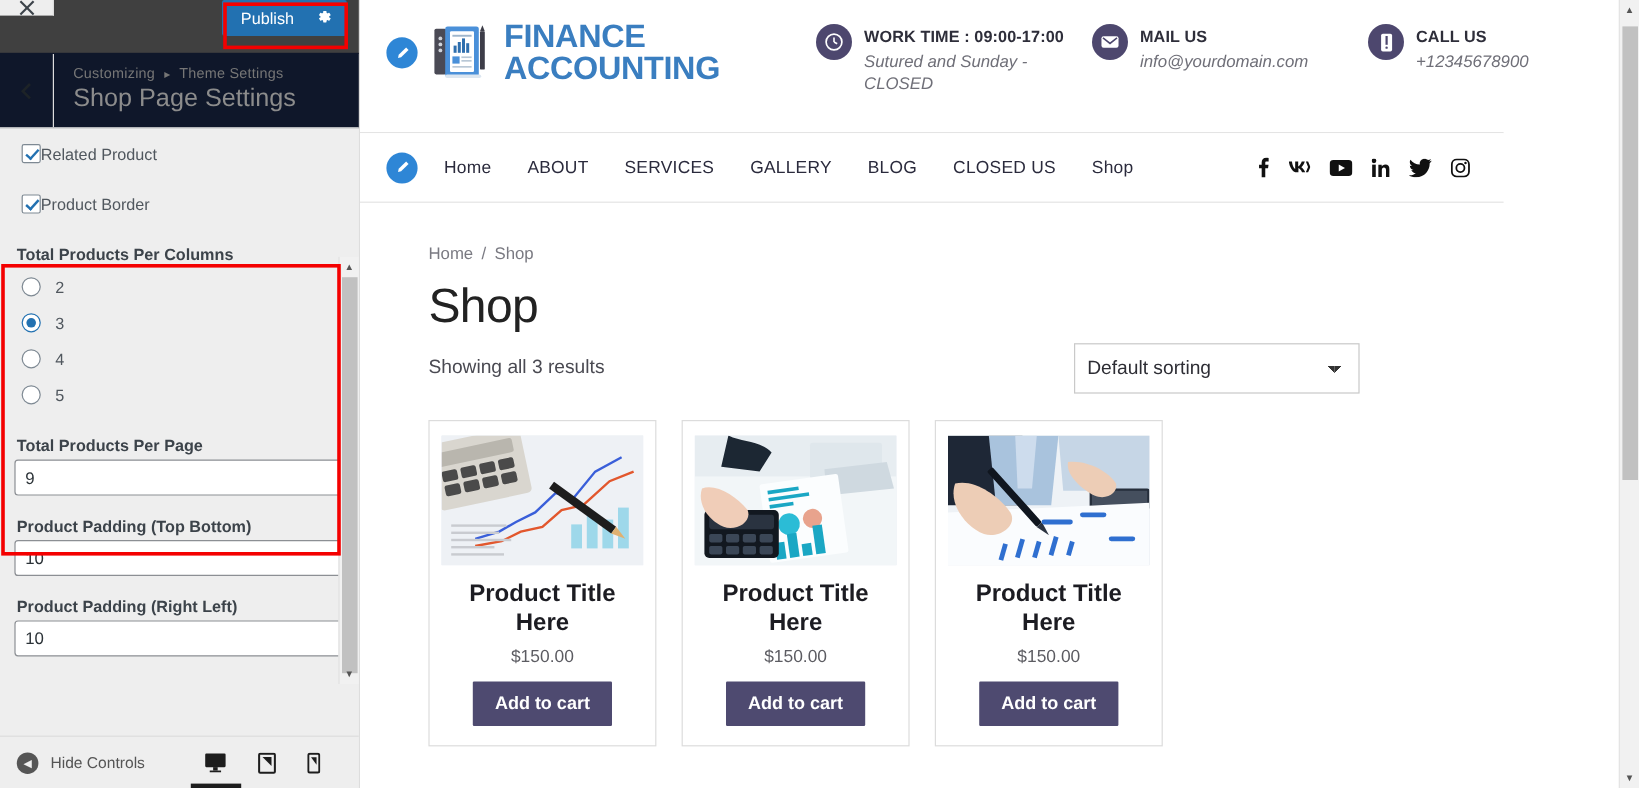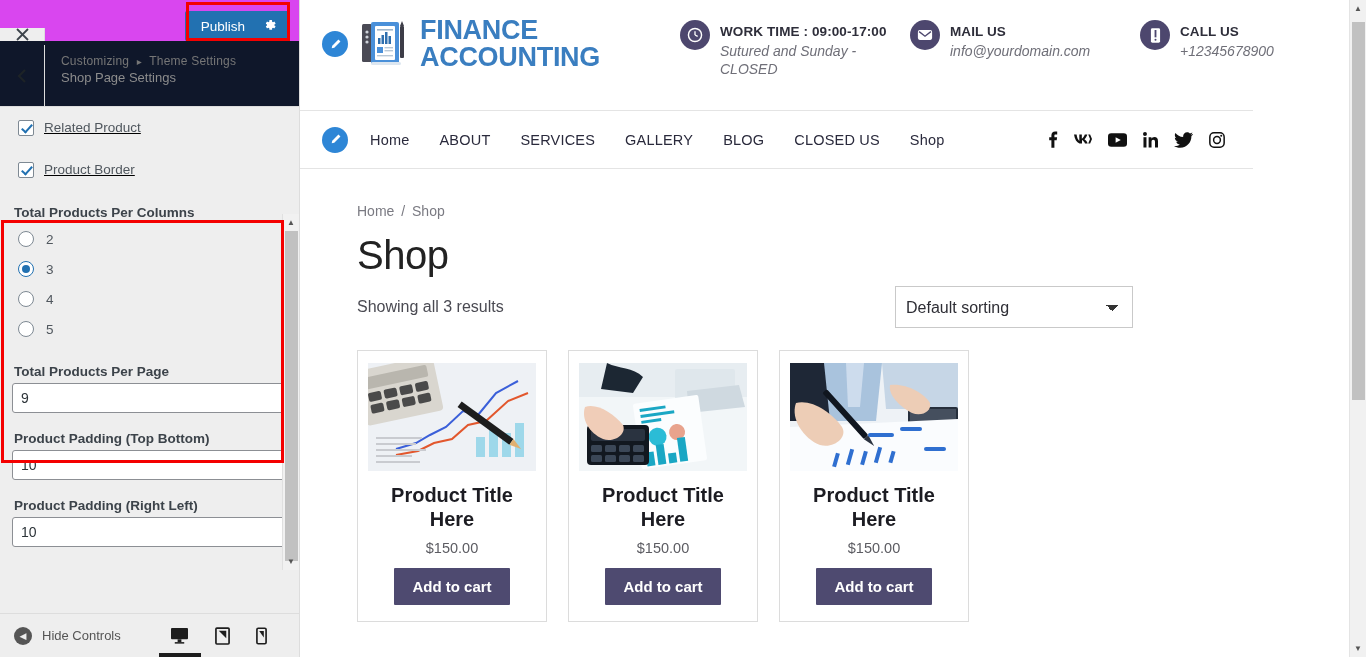--- a/index.html
+++ b/index.html
@@ -12,22 +12,22 @@
   .app { position: relative; width: 1366px; height: 657px; display: flex; }
 
   
   .customizer {
     width: 300px; height: 657px;
     background: #eee; position: relative;
     display: flex; flex-direction: column;
     border-right: 1px solid #ddd;
   }
   .cz-topbar {
-    height: 45px; display: flex; align-items: flex-end;
-    background: #d946ef; border-bottom: 4px solid #0f172a;
+    height: 45px; display: flex; align-items: flex-start;
+    background: #404040; border-bottom: 1px solid #0f172a;
     flex: 0 0 45px;
   }
   .cz-close {
     width: 45px; display: flex; align-items: center; justify-content: center;
     background: #eee; border-right: 1px solid #ddd;
     font-size: 19px; color: #444; cursor: pointer;
   }
   .cz-topbar-spacer { flex: 1 1 auto; }
   .publish-wrap {
     position: relative; display: flex; align-items: center;
@@ -46,28 +46,28 @@
     display: flex; align-items: stretch; background: #0f172a;
     border-bottom: 1px solid #ddd; flex: 0 0 62px;
   }
   .cz-back {
     width: 45px; display: flex; align-items: center; justify-content: center;
     border-right: 1px solid #ddd; font-size: 17px; color: #222; cursor: pointer;
   }
   .cz-titles { padding: 9px 12px 0 16px; }
   .cz-breadcrumb { font-size: 12px; color: #767676; letter-spacing: .2px; }
   .cz-breadcrumb .sep { padding: 0 4px; font-size: 10px; }
-  .cz-title { font-size: 13px; color: #8c8c8c; font-weight: 400; margin-top: 2px; }
+  .cz-title { font-size: 21px; color: #8c8c8c; font-weight: 400; margin-top: 2px; }
 
   .cz-body {
     flex: 1 1 auto; position: relative; overflow: hidden;
     background: #eee; padding: 0 12px;
   }
   .ctrl { padding: 2px 0; }
-  .chk-row { display: flex; align-items: flex-start; gap: 10px; padding: 13px 0 13px 6px; text-decoration: underline; }
+  .chk-row { display: flex; align-items: flex-end; padding: 13px 0 13px 6px; }
   .chkbox {
     width: 16px; height: 16px; border: 1px solid #7e8993; background: #fff;
     border-radius: 2px; position: relative; flex: 0 0 16px; cursor: pointer;
   }
   .chkbox.on::after {
     content: ""; position: absolute; left: 5px; top: 1px;
     width: 4px; height: 9px; border: solid #2271b1;
     border-width: 0 2px 2px 0; transform: rotate(42deg);
   }
   .chk-label { font-size: 13.5px; color: #50575e; }

